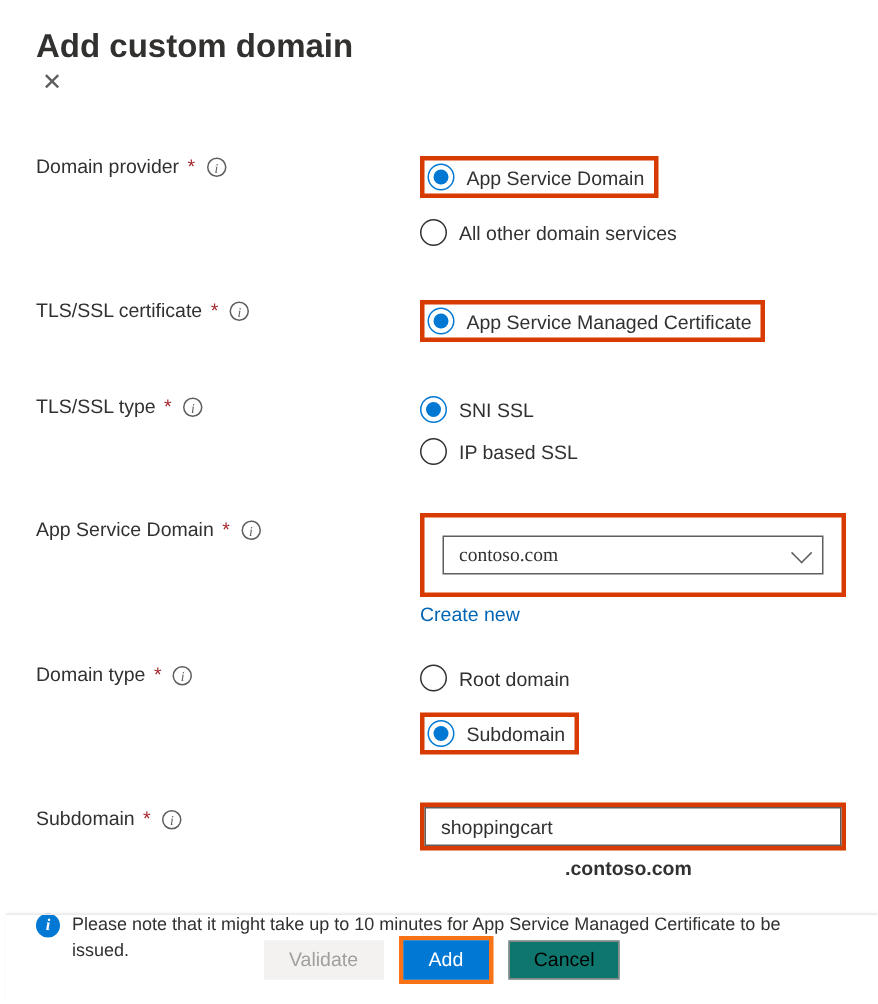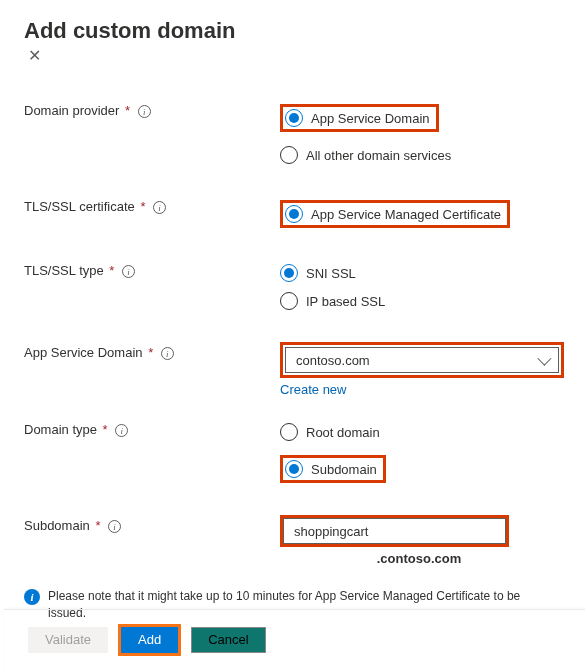--- a/index.html
+++ b/index.html
@@ -81,21 +81,21 @@
       border-radius: 50%;
     }
     .radio.checked { border-color: #0078d4; }
     .radio-label { font-size: 13px; }
     .hl-red {
       border: 3px solid #d83b01;
       padding: 2px 6px 2px 2px;
       display: inline-flex;
       align-items: center;
     }
-    .select-wrap.hl-red { padding: 2px; }
+    .select-wrap.hl-red { padding: 12px; font-family: Liberation Serif, serif; }
     .input-wrap.hl-red { padding: 0; }
     .select {
       border: 1px solid #605e5c;
       height: 26px;
       display: flex;
       align-items: center;
       justify-content: space-between;
       padding: 0 10px;
       width: 278px;
       font-size: 13px;
@@ -153,20 +153,21 @@
     .footer {
       border-top: 1px solid #edebe9;
       padding: 12px 24px;
       display: flex;
       gap: 10px;
       position: absolute;
       bottom: 0; left: 4px; right: 0;
       height: 60px;
       align-items: center;
       box-shadow: 0 -1px 2px rgba(0,0,0,0.04);
+      justify-content: center;
     }
     .btn {
       height: 26px;
       padding: 0 16px;
       font-size: 13px;
       font-family: inherit;
       border: 1px solid #8a8886;
       background: #0f766e;
       cursor: pointer;
     }
@@ -289,21 +290,21 @@
     </div>
   </div>
 
   <div class="row section-gap">
     <div class="label-col">
       <span class="label-text">Subdomain</span>
       <span class="req">*</span>
       <span class="info-icon">i</span>
     </div>
     <div class="field-col">
-      <div class="input-wrap hl-red" style="width:229px;">
+      <div class="input-wrap hl-red" style="width:284px;">
         <div class="input">
           <span>shoppingcart</span>
         </div>
       </div>
       <div class="suffix" style="width:284px;">.contoso.com</div>
     </div>
   </div>
 
   <div class="note-row">
     <div class="note-icon">i</div>

